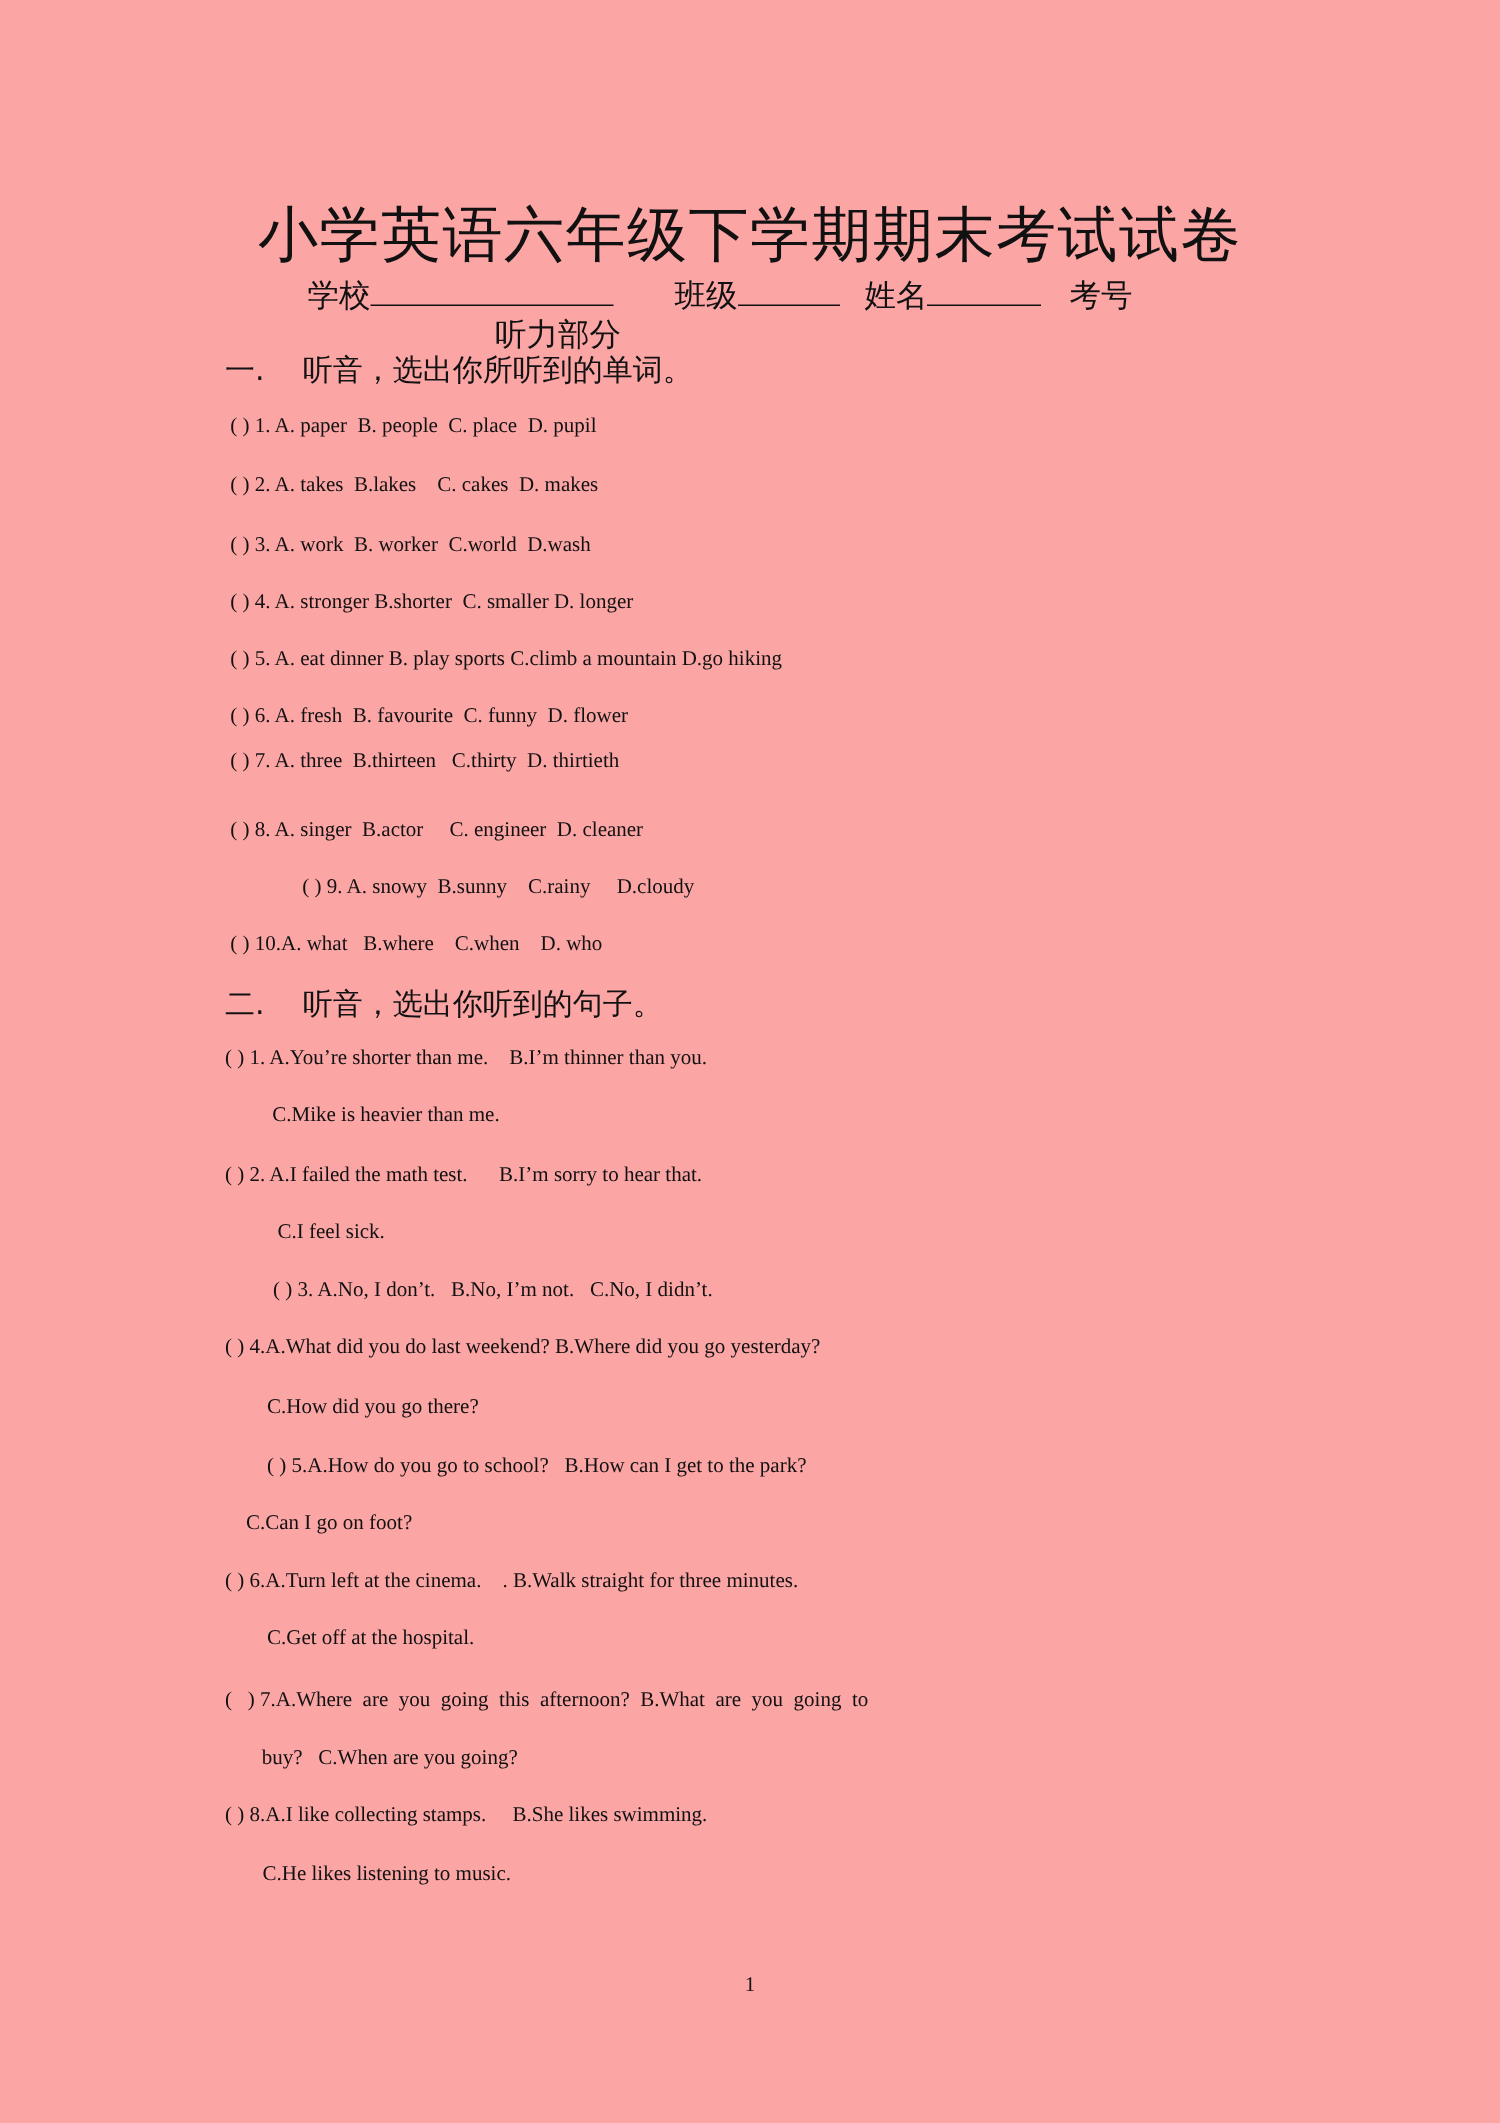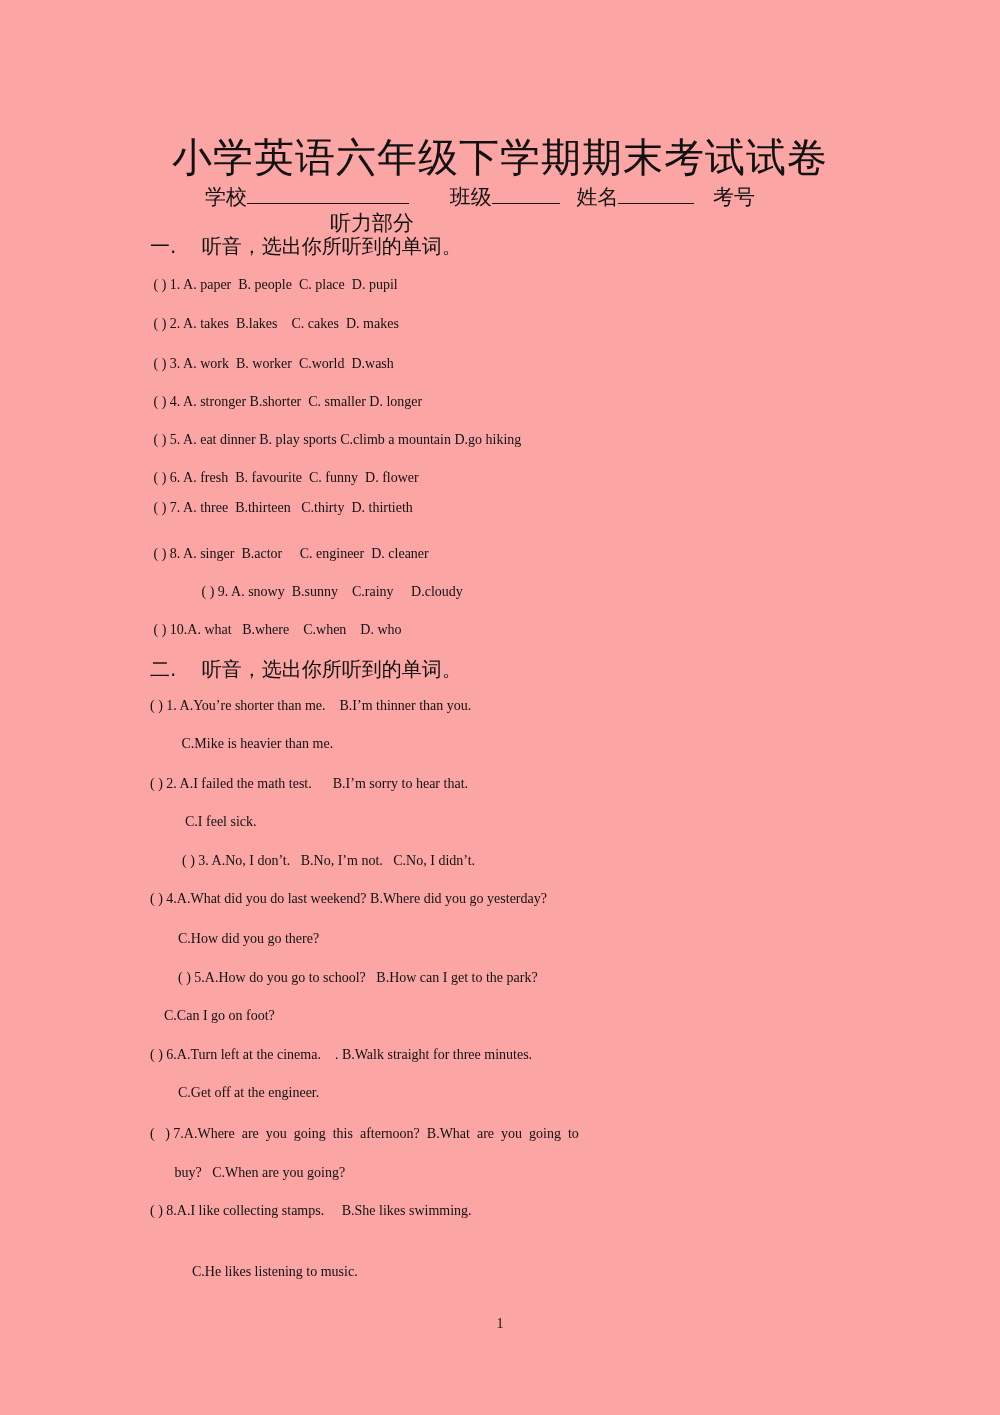--- a/index.html
+++ b/index.html
@@ -41,32 +41,32 @@
   <div class="line" style="top:311px; left:150px;"> ( ) 2. A. takes  B.lakes    C. cakes  D. makes</div>
   <div class="line" style="top:351px; left:150px;"> ( ) 3. A. work  B. worker  C.world  D.wash</div>
   <div class="line" style="top:389px; left:150px;"> ( ) 4. A. stronger B.shorter  C. smaller D. longer</div>
   <div class="line" style="top:427px; left:150px;"> ( ) 5. A. eat dinner B. play sports C.climb a mountain D.go hiking</div>
   <div class="line" style="top:465px; left:150px;"> ( ) 6. A. fresh  B. favourite  C. funny  D. flower</div>
   <div class="line" style="top:495px; left:150px;"> ( ) 7. A. three  B.thirteen   C.thirty  D. thirtieth</div>
   <div class="line" style="top:541px; left:150px;"> ( ) 8. A. singer  B.actor     C. engineer  D. cleaner</div>
   <div class="line" style="top:579px; left:150px;margin-left:48px;"> ( ) 9. A. snowy  B.sunny    C.rainy     D.cloudy</div>
   <div class="line" style="top:617px; left:150px;"> ( ) 10.A. what   B.where    C.when    D. who</div>
 
-  <div class="section" style="top:656px; left:150px;">二.    听音，选出你所听到的单词。</div>
+  <div class="section" style="top:656px; left:150px;">二.    听音，选出你听到的句子。</div>
 
   <div class="line" style="top:693px; left:150px;">( ) 1. A.You’re shorter than me.    B.I’m thinner than you.</div>
   <div class="line" style="top:731px; left:150px;">         C.Mike is heavier than me.</div>
   <div class="line" style="top:771px; left:150px;">( ) 2. A.I failed the math test.      B.I’m sorry to hear that.</div>
   <div class="line" style="top:809px; left:150px;">          C.I feel sick.</div>
   <div class="line" style="top:848px; left:150px;margin-left:32px;">( ) 3. A.No, I don’t.   B.No, I’m not.   C.No, I didn’t.</div>
   <div class="line" style="top:886px; left:150px;">( ) 4.A.What did you do last weekend? B.Where did you go yesterday?</div>
   <div class="line" style="top:926px; left:150px;">        C.How did you go there?</div>
   <div class="line" style="top:965px; left:150px;margin-left:28px;">( ) 5.A.How do you go to school?   B.How can I get to the park?</div>
   <div class="line" style="top:1003px; left:150px;">    C.Can I go on foot?</div>
   <div class="line" style="top:1042px; left:150px;">( ) 6.A.Turn left at the cinema.    . B.Walk straight for three minutes.</div>
-  <div class="line" style="top:1080px; left:150px;">        C.Get off at the engineer.</div>
+  <div class="line" style="top:1080px; left:150px;">        C.Get off at the hospital.</div>
   <div class="line" style="top:1121px; left:150px;">(   ) 7.A.Where  are  you  going  this  afternoon?  B.What  are  you  going  to</div>
   <div class="line" style="top:1160px; left:150px;">       buy?   C.When are you going?</div>
   <div class="line" style="top:1198px; left:150px;">( ) 8.A.I like collecting stamps.     B.She likes swimming.</div>
-  <div class="line" style="top:1237px; left:164px;margin-top:22px;">        C.He likes listening to music.</div>
+  <div class="line" style="top:1237px; left:147px;">        C.He likes listening to music.</div>
 
   <div class="pagenum">1</div>
 </div>
 
 </body></html>

